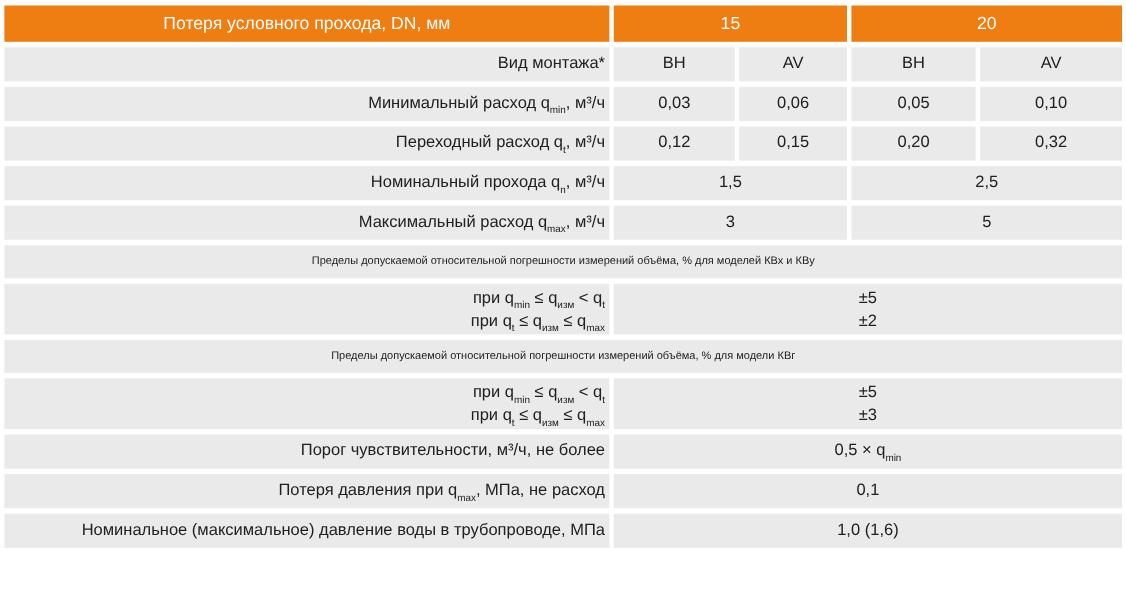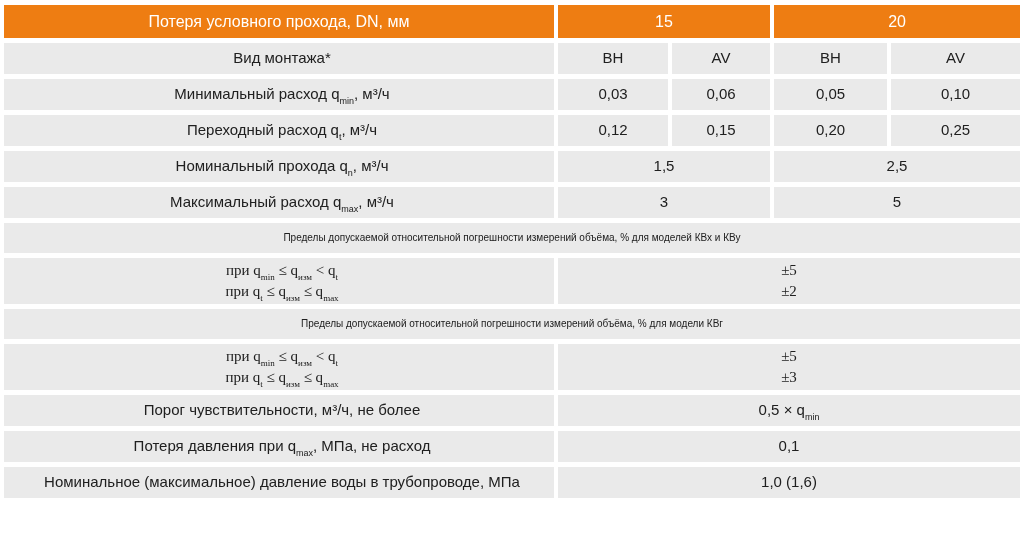--- a/index.html
+++ b/index.html
@@ -28,30 +28,30 @@
     font-size:15px;
     padding:0 4px;
     overflow:hidden;
   }
   td.orange{
     background:var(--orange);
     color:var(--header-text);
     font-size:16px;
   }
   td.label{
-    text-align:center;
+    text-align:right;
     padding-left:10px;
   }
   td.band{font-size:10px;}
   tr.header td{height:28px;}
   tr.dn td{height:33px;}
   tr.data td{height:31px;}
   tr.band td{height:30px;}
   tr.dual td{height:46px;}
-  tr.dual .line{line-height:21px;font-family:Liberation Serif, serif;}
+  tr.dual .line{line-height:21px;}
   .line{line-height:1.25;}
   sub{
     font-size:0.6em;
     line-height:0;
     position:relative;
     top:0.12em;
   }
 </style>
 </head>
 <body>
@@ -117,21 +117,21 @@
         <td class="val">
           <div class="line"><span>0,12</span></div>
         </td>
         <td class="val">
           <div class="line"><span>0,15</span></div>
         </td>
         <td class="val">
           <div class="line"><span>0,20</span></div>
         </td>
         <td class="val">
-          <div class="line"><span>0,25</span></div>
+          <div class="line"><span>0,32</span></div>
         </td>
       </tr>
       <tr class="data">
         <td class="label">
           <div class="line"><span>Номинальный прохода q</span><sub>n</sub><span>, м³/ч</span></div>
         </td>
         <td colspan="2" class="val">
           <div class="line"><span>1,5</span></div>
         </td>
         <td colspan="2" class="val">

